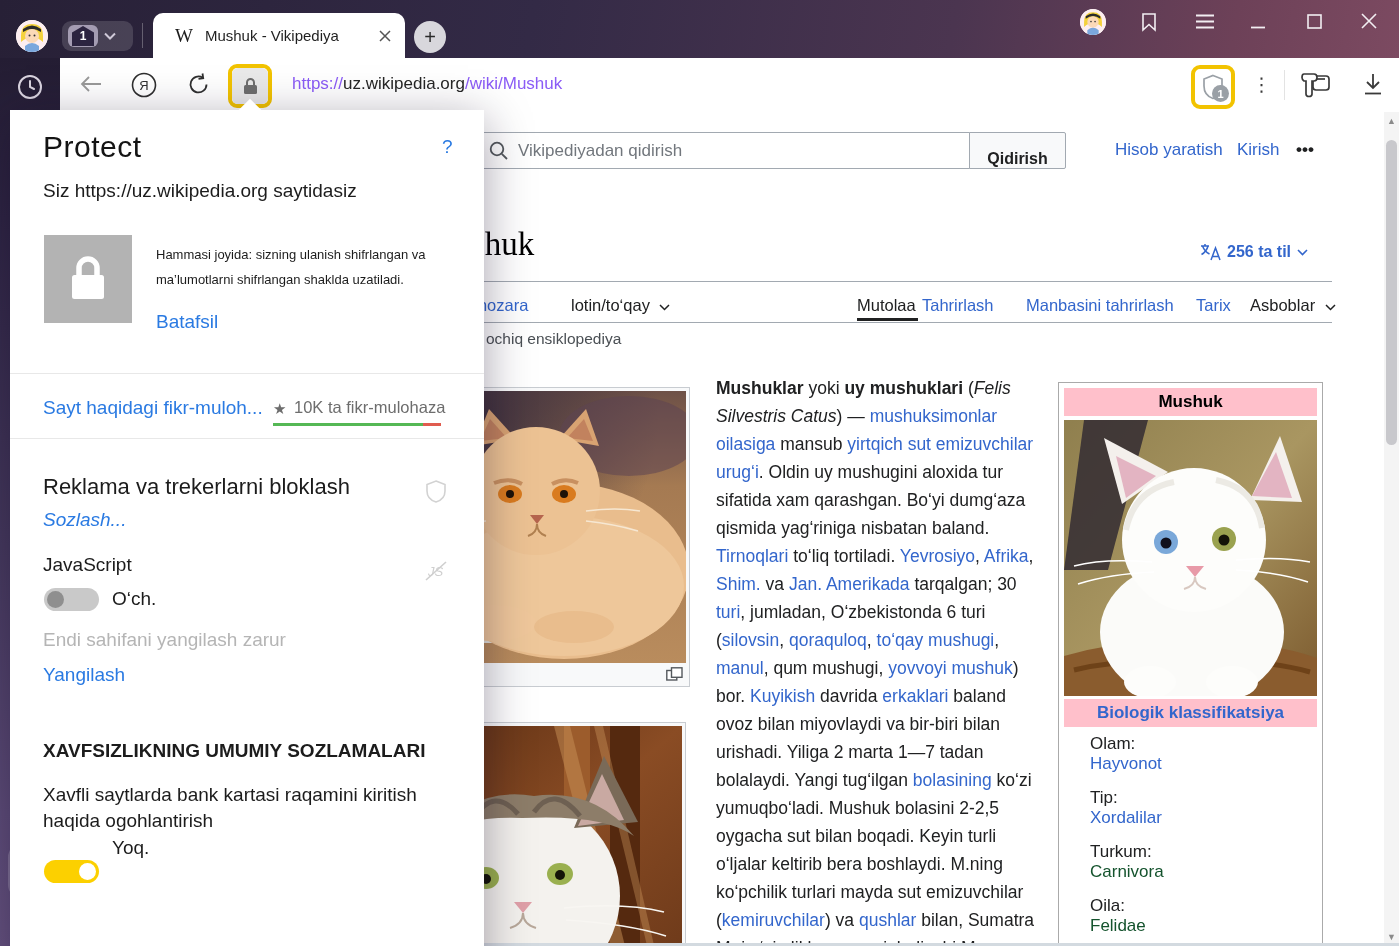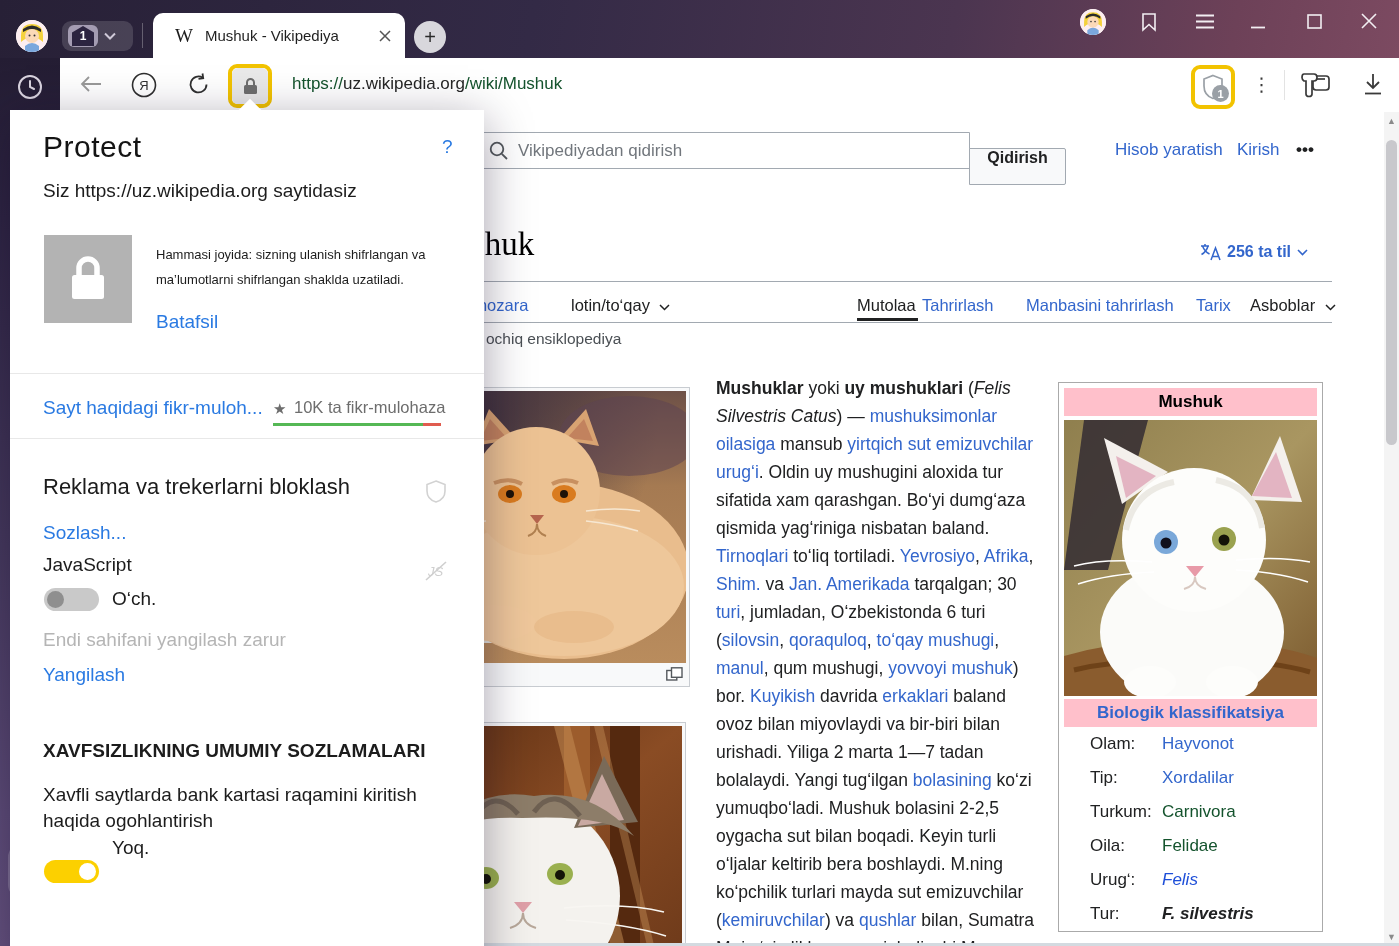--- a/index.html
+++ b/index.html
@@ -33,53 +33,53 @@
     display:flex;align-items:center;justify-content:center;}
   .side-dots{left:17px;top:867px;display:flex;gap:5px;}
   .side-dot{width:6px;height:6px;border-radius:50%;border:1.5px solid rgba(255,255,255,.85);box-sizing:border-box;}
 
   
   .toolbar{left:60px;top:58px;width:1339px;height:54px;background:#fff;border-radius:14px 14px 0 0;}
   .ybox{width:44px;height:44px;box-sizing:border-box;border:4px solid #f2c300;border-radius:9px;
     display:flex;align-items:center;justify-content:center;background:#fff;}
   .lock-inner{width:36px;height:36px;border-radius:6px;background:#e9e9e9;display:flex;align-items:center;justify-content:center;}
   .urltext{font-size:17px;white-space:nowrap;}
-  .url-dim{color:#14532d;}
+  .url-dim{color:#8b5cf6;}
   .url-host{color:#262626;}
   .shield-badge{position:absolute;right:2px;bottom:3px;width:17px;height:17px;border-radius:50%;background:#9aa0a6;
     color:#fff;font-size:11px;font-weight:bold;display:flex;align-items:center;justify-content:center;}
   .tb-divider{width:1px;height:30px;background:#e3e3e3;}
   .overflow-dots{font-size:19px;color:#3a3a3a;letter-spacing:0;}
 
   
   .page{left:60px;top:112px;width:1339px;height:834px;background:#fff;}
   .searchbox{left:418px;top:20px;width:492px;height:37px;box-sizing:border-box;border:1px solid #a2a9b1;border-radius:2px 0 0 2px;
     display:flex;align-items:center;padding:0 10px;gap:10px;background:#fff;}
   .search-ph{font-size:17px;color:#72777d;}
-  .btn-search{left:909px;top:36px;width:97px;height:37px;box-sizing:border-box;border:1px solid #a2a9b1;border-radius:0 2px 2px 0;
-    background:#f8f9fa;font-weight:bold;font-size:16px;color:#202122;display:flex;align-items:flex-start;justify-content:center;}
+  .btn-search{left:909px;top:20px;width:97px;height:37px;box-sizing:border-box;border:1px solid #a2a9b1;border-radius:0 2px 2px 0;
+    background:#f8f9fa;font-weight:bold;font-size:16px;color:#202122;display:flex;align-items:flex-end;justify-content:center;}
   .hlink{color:#3366cc;font-size:17px;text-decoration:none;}
   .wtitle{font-family:"Liberation Serif",serif;font-size:33px;color:#000;}
   .langsel{display:flex;align-items:center;gap:6px;color:#3366cc;font-weight:bold;font-size:16px;}
   .hr{background:#a2a9b1;height:1px;}
   .ptab{font-size:16.5px;text-decoration:none;white-space:nowrap;}
   .ptab.blue{color:#3366cc;}
   .ptab.dark{color:#202122;}
   .tagline{font-size:15.5px;color:#4a4f54;}
 
   .thumbframe{box-sizing:border-box;border:1px solid #c8ccd1;background:#f8f9fa;padding:3px;}
   .article{width:323px;font-size:17.5px;line-height:28px;color:#202122;}
   .article b{font-weight:bold;}
   .wlink{color:#3366cc;text-decoration:none;}
 
   .infobox{left:998px;top:270px;width:265px;box-sizing:border-box;border:1px solid #aaa;background:#fff;padding:5px 5px 0 5px;}
   .ib-head{height:28px;background:#ffc0cb;display:flex;align-items:center;justify-content:center;
     font-weight:bold;font-size:17px;color:#000;}
   .ib-head.blue{color:#3366cc;}
-  .ib-row{display:flex;align-items:baseline;padding:7px 0 7px 26px;font-size:17px;color:#202122;}
+  .ib-row{display:flex;align-items:baseline;padding:7px 0 7px 26px;font-size:17px;color:#202122;flex-direction:column;}
   .ib-label{width:72px;flex:none;}
   .ib-value{text-decoration:none;}
   .ib-value.blue{color:#3366cc;}
   .ib-value.red{color:#14532d;}
   .ib-value.red-italic{color:#1d4ed8;font-style:italic;}
   .ib-value.dark-bold-italic{color:#202122;font-weight:bold;font-style:italic;}
 
   
   .sb-track{left:1324px;top:0;width:15px;height:834px;background:#f4f4f4;}
   .sb-thumb{left:1326px;top:28px;width:11px;height:305px;border-radius:6px;background:#c8c8cc;}
@@ -477,21 +477,21 @@
     <span class="abs rate-text" style="left:284px;top:288px;">10K ta fikr-mulohaza</span>
     <div class="rate-bar" style="left:263px;top:313px;width:150px;"></div>
     <div class="rate-bar-red" style="left:413px;top:313px;width:18px;"></div>
 
     <div class="p-divider" style="top:328px;"></div>
 
     <div class="abs" style="left:33px;top:364px;font-size:22px;">Reklama va trekerlarni bloklash</div>
     <svg class="abs" style="left:416px;top:370px;" width="20" height="23" viewBox="0 0 20 23">
       <path d="M10 1 L19 4.5 V11 C19 17 15 20.5 10 22 C5 20.5 1 17 1 11 V4.5 Z" fill="none" stroke="#d2d2d2" stroke-width="1.6"></path>
     </svg>
-    <a class="abs p-link" href="#" style="left:33px;top:412px;">Sozlash...</a>
+    <a class="abs p-link" href="#" style="left:33px;top:399px;font-style:italic;">Sozlash...</a>
 
     <div class="abs" style="left:33px;top:444px;font-size:19px;">JavaScript</div>
     <svg class="abs" style="left:414px;top:450px;" width="24" height="22" viewBox="0 0 24 22">
       <text x="4" y="16" font-size="13" font-family="Liberation Sans, sans-serif" fill="#cfcfcf" font-style="italic">JS</text>
       <path d="M2 20 L22 2" stroke="#cfcfcf" stroke-width="1.6"></path>
     </svg>
     <div class="abs toggle off" style="left:34px;top:478px;">
         <span class="knob"></span>
       </div>
     <span class="abs" style="left:102px;top:478px;font-size:19px;">Oʻch.</span>

